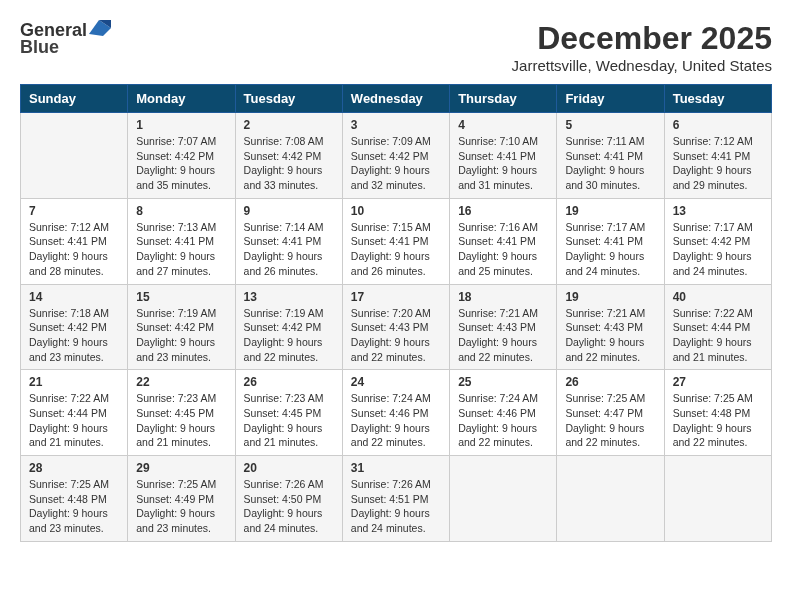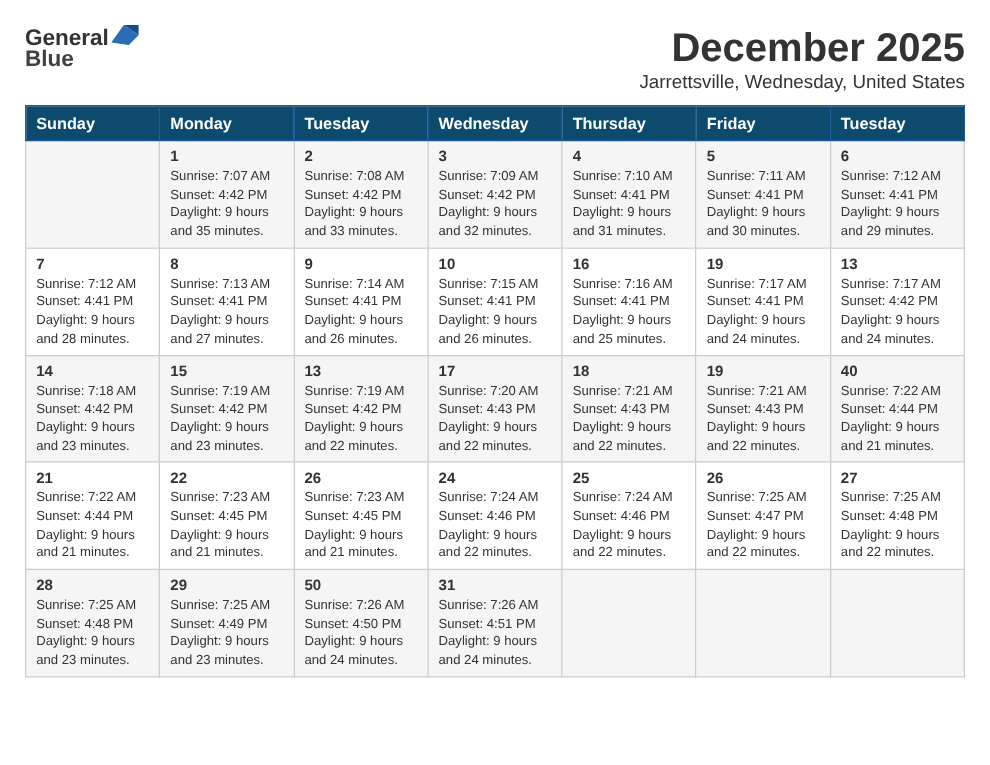--- a/index.html
+++ b/index.html
@@ -234,21 +234,21 @@
       <tr>
         <td>
         <span class="day-number">28</span>
         <span class="day-info">Sunrise: 7:25 AM<br>Sunset: 4:48 PM<br>Daylight: 9 hours and 23 minutes.</span>
       </td>
         <td>
         <span class="day-number">29</span>
         <span class="day-info">Sunrise: 7:25 AM<br>Sunset: 4:49 PM<br>Daylight: 9 hours and 23 minutes.</span>
       </td>
         <td>
-        <span class="day-number">50</span>
+        <span class="day-number">20</span>
         <span class="day-info">Sunrise: 7:26 AM<br>Sunset: 4:50 PM<br>Daylight: 9 hours and 24 minutes.</span>
       </td>
         <td>
         <span class="day-number">31</span>
         <span class="day-info">Sunrise: 7:26 AM<br>Sunset: 4:51 PM<br>Daylight: 9 hours and 24 minutes.</span>
       </td>
         <td class="empty-cell"></td>
         <td class="empty-cell"></td>
         <td class="empty-cell"></td>
       </tr>

